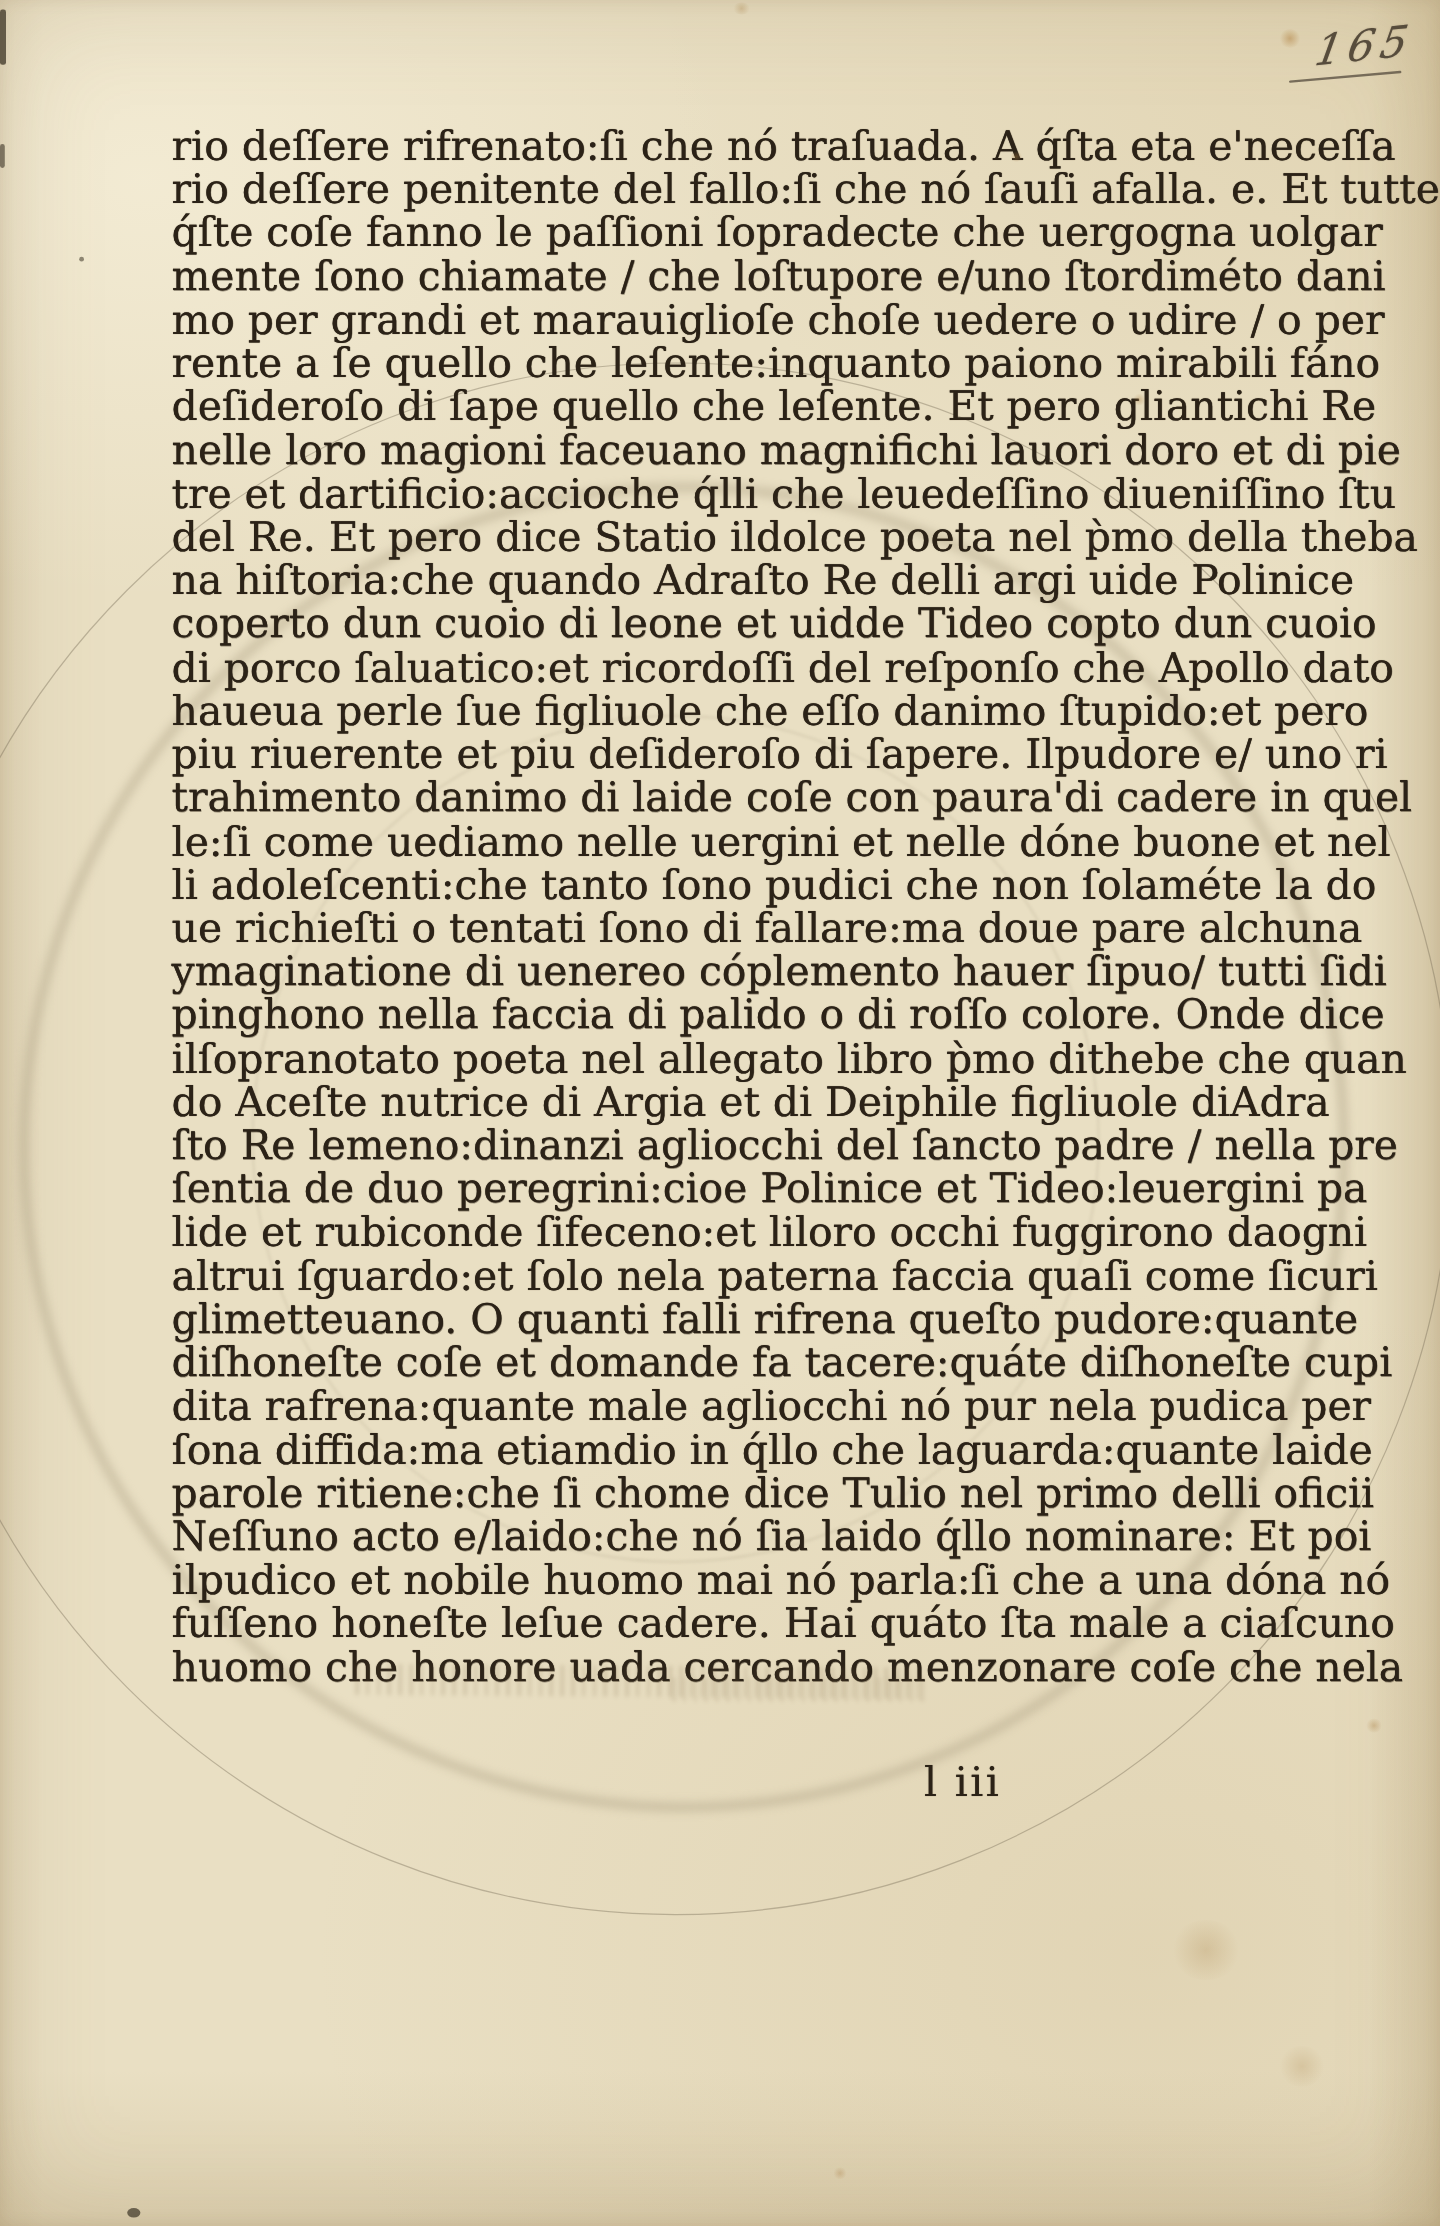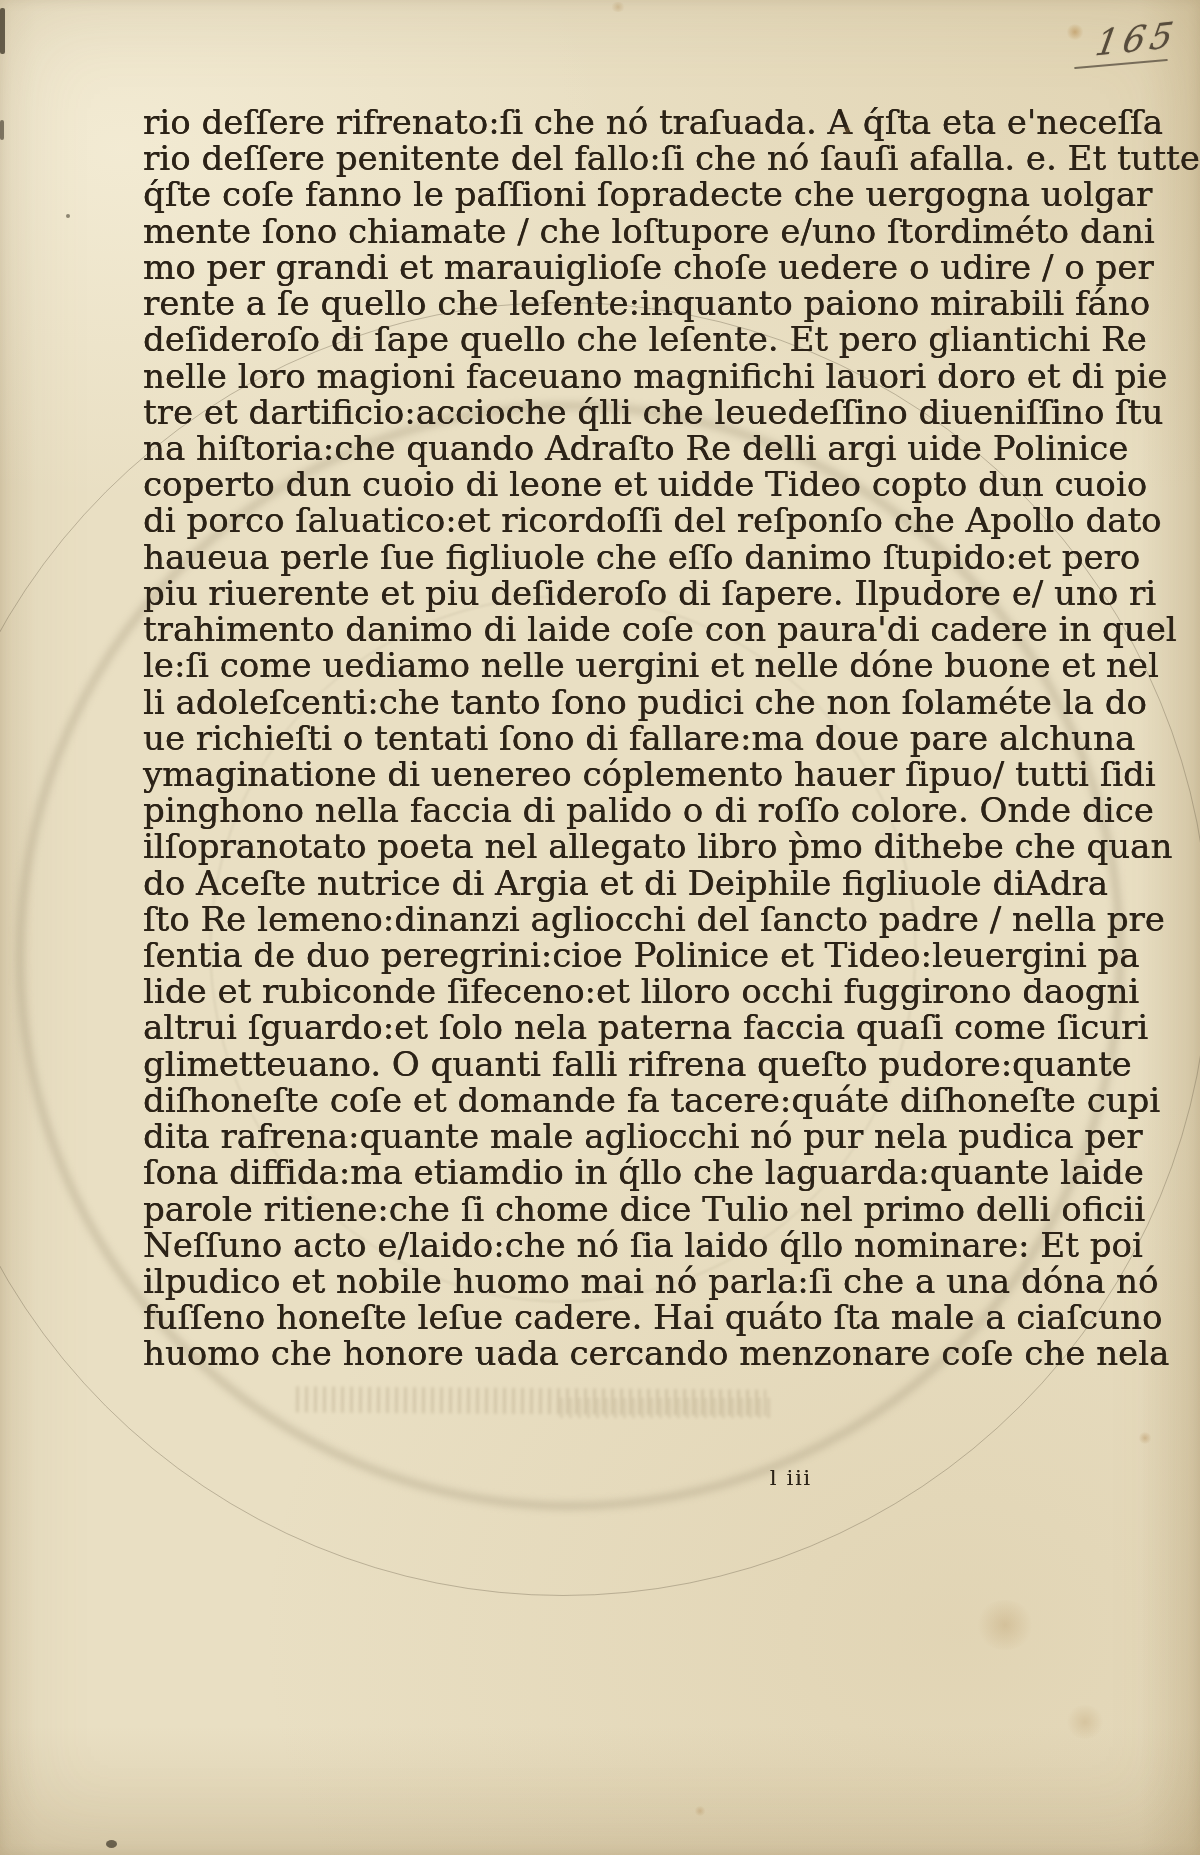--- a/index.html
+++ b/index.html
@@ -18,21 +18,21 @@
   
   .textblock{position:absolute;left:143px;top:104px;width:763px;}
   .tline{
     font-size:34px;line-height:36.22px;height:36.22px;
     color:#2b2217;white-space:nowrap;
     text-align:justify;text-align-last:justify;
     text-shadow:0 0 .6px rgba(40,30,18,.85), .4px .4px .5px rgba(40,30,18,.4);
   }
   .signature{
     position:absolute;left:770px;top:1466px;
-    font-size:20px;color:#2b2217;letter-spacing:2px;
+    font-size:34px;color:#2b2217;letter-spacing:2px;
     text-shadow:0 0 .6px rgba(40,30,18,.85);
   }
   
   .folio{
     position:absolute;left:1096px;top:18px;width:100px;
     font-size:35px;font-style:italic;color:#574c3c;
     transform:rotate(-6deg) skewX(-16deg);letter-spacing:5px;
     text-shadow:0 0 1px rgba(87,76,60,.5);
   }
   .folio-underline{
@@ -71,20 +71,21 @@
   <div class="textblock" id="textblock">
       <div class="tline">rio deſſere rifrenato:ſi che nó traſuada. A q́ſta eta e'neceſſa</div>
       <div class="tline">rio deſſere penitente del fallo:ſi che nó ſauſi afalla. e. Et tutte</div>
       <div class="tline">q́ſte coſe fanno le paſſioni ſopradecte che uergogna uolgar</div>
       <div class="tline">mente ſono chiamate / che loſtupore e/uno ſtordiméto dani</div>
       <div class="tline">mo per grandi et marauiglioſe choſe uedere o udire / o per</div>
       <div class="tline">rente a ſe quello che leſente:inquanto paiono mirabili fáno</div>
       <div class="tline">deſideroſo di ſape quello che leſente. Et pero gliantichi Re</div>
       <div class="tline">nelle loro magioni faceuano magnifichi lauori doro et di pie</div>
       <div class="tline">tre et dartificio:accioche q́lli che leuedeſſino diueniſſino ſtu</div>
+      <div class="tline">del Re. Et pero dice Statio ildolce poeta nel p̀mo della theba</div>
       <div class="tline">na hiſtoria:che quando Adraſto Re delli argi uide Polinice</div>
       <div class="tline">coperto dun cuoio di leone et uidde Tideo copto dun cuoio</div>
       <div class="tline">di porco ſaluatico:et ricordoſſi del reſponſo che Apollo dato</div>
       <div class="tline">haueua perle ſue figliuole che eſſo danimo ſtupido:et pero</div>
       <div class="tline">piu riuerente et piu deſideroſo di ſapere. Ilpudore e/ uno ri</div>
       <div class="tline">trahimento danimo di laide coſe con paura'di cadere in quel</div>
       <div class="tline">le:ſi come uediamo nelle uergini et nelle dóne buone et nel</div>
       <div class="tline">li adoleſcenti:che tanto ſono pudici che non ſolaméte la do</div>
       <div class="tline">ue richieſti o tentati ſono di fallare:ma doue pare alchuna</div>
       <div class="tline">ymaginatione di uenereo cóplemento hauer ſipuo/ tutti ſidi</div>

